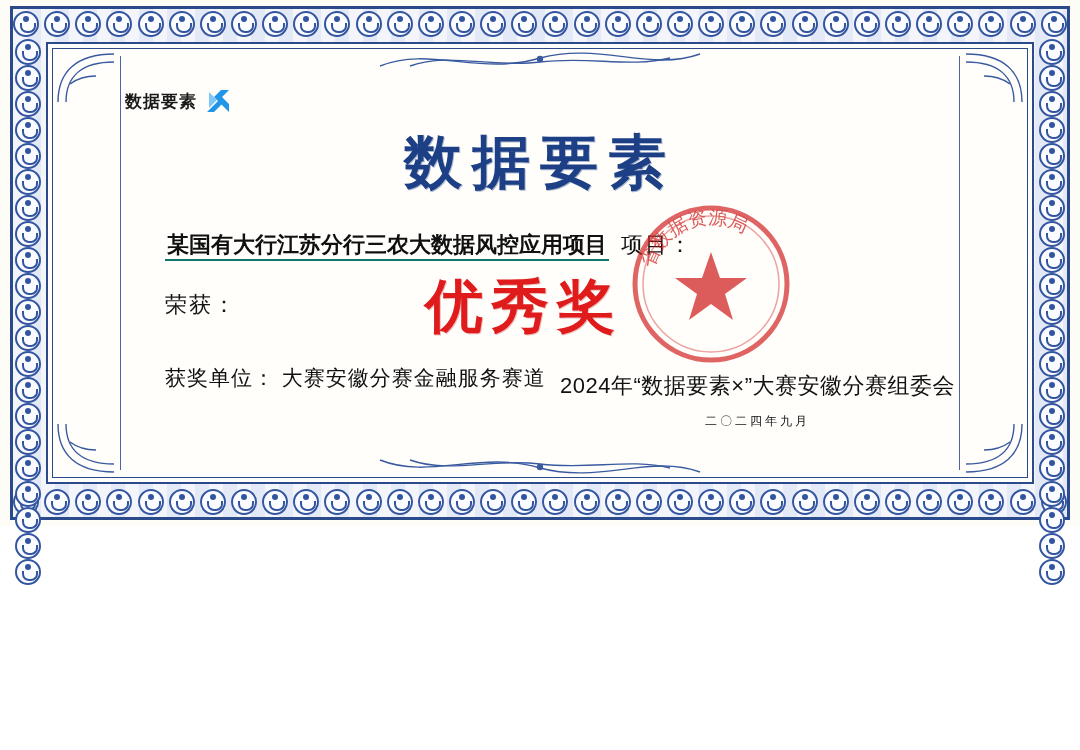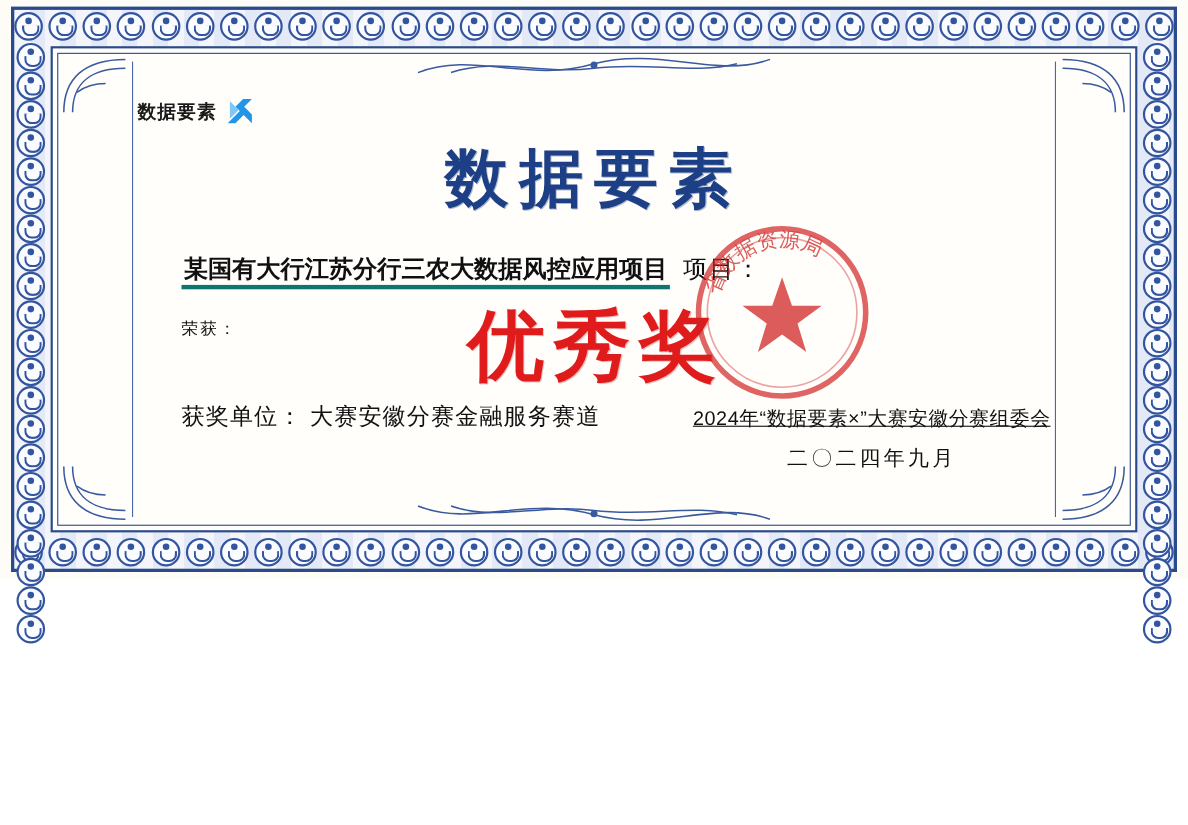--- a/index.html
+++ b/index.html
@@ -203,21 +203,21 @@
   .line {
     font-size: 22px;
     line-height: 1.55;
     color: #101010;
     white-space: nowrap;
   }
   .line-1 {
     margin-left: 40px;
   }
   .project-name {
-    border-bottom: 4px solid #0f766e;
+    border-bottom: 2px solid #0f766e;
     padding: 0 2px 2px 2px;
     font-weight: bold;
   }
   .line-1 .suffix {
     margin-left: 12px;
     letter-spacing: 2px;
   }
   .line-2 {
     margin-top: 16px;
     margin-left: 108px;
@@ -226,28 +226,28 @@
   }
   .line-3-wrap {
     position: relative;
     margin-top: 6px;
     height: 74px;
   }
   .line-3-label {
     position: absolute;
     left: 40px;
     top: 22px;
-    font-size: 15px;
+    font-size: 22px;
     letter-spacing: 2px;
   }
   .award {
     position: absolute;
     left: 300px;
     top: 0;
-    font-size: 70px;
+    font-size: 58px;
     font-weight: bold;
     color: #e01b1b;
     letter-spacing: 8px;
     font-family: "Liberation Serif", serif;
     text-shadow: 1px 1px 0 rgba(180,0,0,0.25);
     text-align: center;
   }
 
   .winner {
     margin-top: 22px;
@@ -258,28 +258,27 @@
   }
 
   .signature {
     position: absolute;
     right: 0;
     bottom: 26px;
     text-align: center;
     color: #111;
   }
   .sig-org {
-    font-size: 18px;
+    font-size: 22px;
     letter-spacing: 0.5px;
     white-space: nowrap;
-    text-decoration: underline;
   }
   .sig-date {
     margin-top: 12px;
-    font-size: 19px;
+    font-size: 12px;
     letter-spacing: 3px;
   }
 
   
   .seal {
     position: absolute;
     right: 160px;
     bottom: 88px;
     width: 168px;
     height: 168px;

